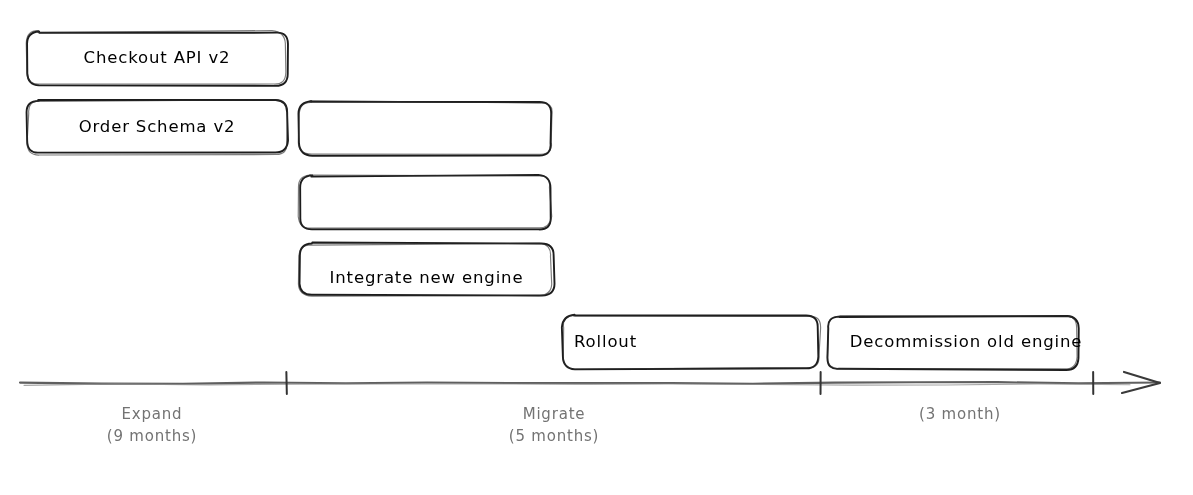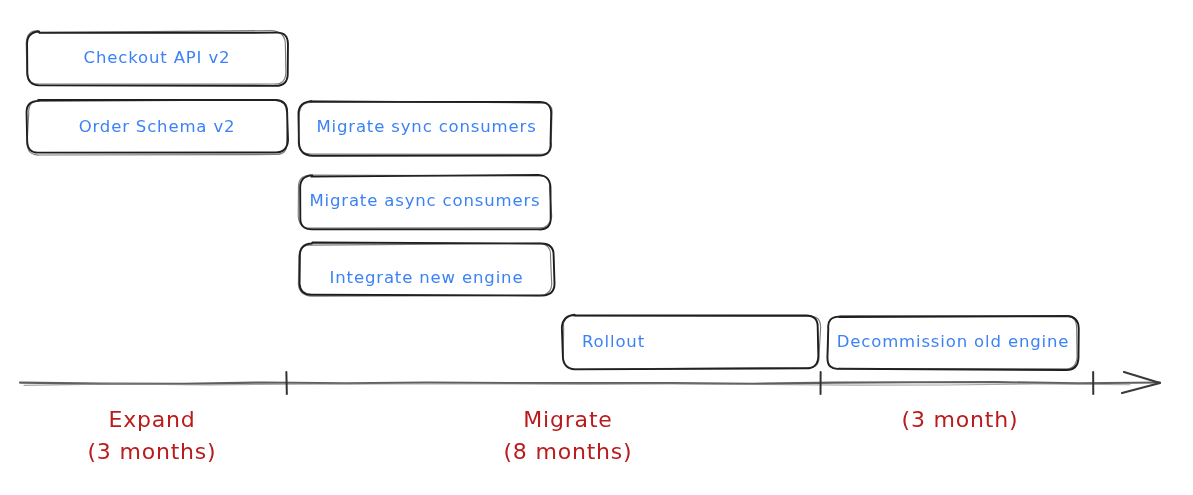--- a/index.html
+++ b/index.html
@@ -81,38 +81,38 @@
     height: 495px;
   }
 
   .task-label {
     position: absolute;
     display: flex;
     align-items: center;
     font-family: "DejaVu Sans", sans-serif;
     font-size: 16.5px;
     letter-spacing: 0.85px;
-    color: #3b82f6;
+    color: #000000;
     white-space: nowrap;
     line-height: 1;
   }
   .task-label.align-center {
     justify-content: center;
   }
   .task-label.align-left {
     justify-content: flex-start;
   }
 
   .phase-label {
     position: absolute;
     text-align: center;
     font-family: "DejaVu Sans", sans-serif;
-    font-size: 22px;
+    font-size: 15px;
     letter-spacing: 0.8px;
-    color: #b91c1c;
+    color: #737373;
     line-height: 1.45;
     white-space: nowrap;
   }
   .phase-label .phase-name {
     display: block;
   }
   .phase-label .phase-duration {
     display: block;
   }
 </style>
@@ -162,31 +162,29 @@
         <path d="M 1093.1505374399944 372 L 1093.262802030379 394" class="axis-tick"></path>
         <path d="M 1124 372 L 1160 383 L 1122 393" class="axis-arrow-head"></path>
       </g>
 
   </svg>
 
   <div id="label-layer">
 
   <div class="task-label align-center" style="left: 27px; top: 32px; width: 260px; height: 53px;">Checkout API v2</div>
       <div class="task-label align-center" style="left: 27px; top: 101px; width: 260px; height: 53px; text-align: center;">Order Schema v2</div>
-      <div class="task-label align-center" style="left: 300px; top: 101px; width: 253px; height: 53px;">Migrate sync consumers</div>
-      <div class="task-label align-center" style="left: 300px; top: 175px; width: 250px; height: 53px;">Migrate async consumers</div>
       <div class="task-label align-center" style="left: 300px; top: 243px; width: 253px; height: 70px;">Integrate new engine</div>
-      <div class="task-label align-left" style="left: 562px; top: 316px; width: 256px; height: 53px; padding-left: 20px;">Rollout</div>
-      <div class="task-label align-center" style="left: 828px; top: 316px; width: 250px; height: 53px;">Decommission old engine</div>
+      <div class="task-label align-left" style="left: 562px; top: 316px; width: 256px; height: 53px; padding-left: 12px;">Rollout</div>
+      <div class="task-label align-center" style="left: 828px; top: 316px; width: 250px; height: 53px; padding-left: 13px;">Decommission old engine</div>
       <div class="phase-label" style="left: 2px; top: 404px; width: 300px;">
         <span class="phase-name">Expand</span>
-        <span class="phase-duration">(3 months)</span>
+        <span class="phase-duration">(9 months)</span>
       </div>
-      <div class="phase-label" style="left: 418px; top: 404px; width: 300px;">
+      <div class="phase-label" style="left: 404px; top: 404px; width: 300px;">
         <span class="phase-name">Migrate</span>
-        <span class="phase-duration">(8 months)</span>
+        <span class="phase-duration">(5 months)</span>
       </div>
       <div class="phase-label" style="left: 810px; top: 404px; width: 300px;">
         <span class="phase-duration">(3 month)</span>
       </div>
     </div>
 
 </div>
 
 </body></html>

